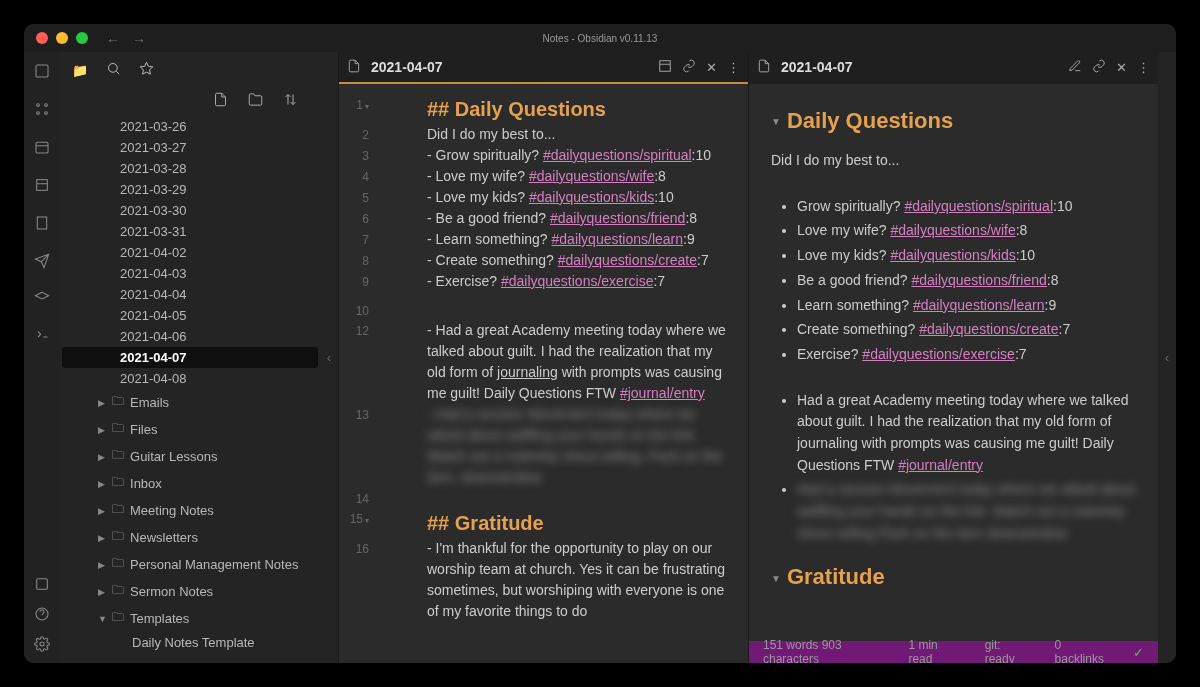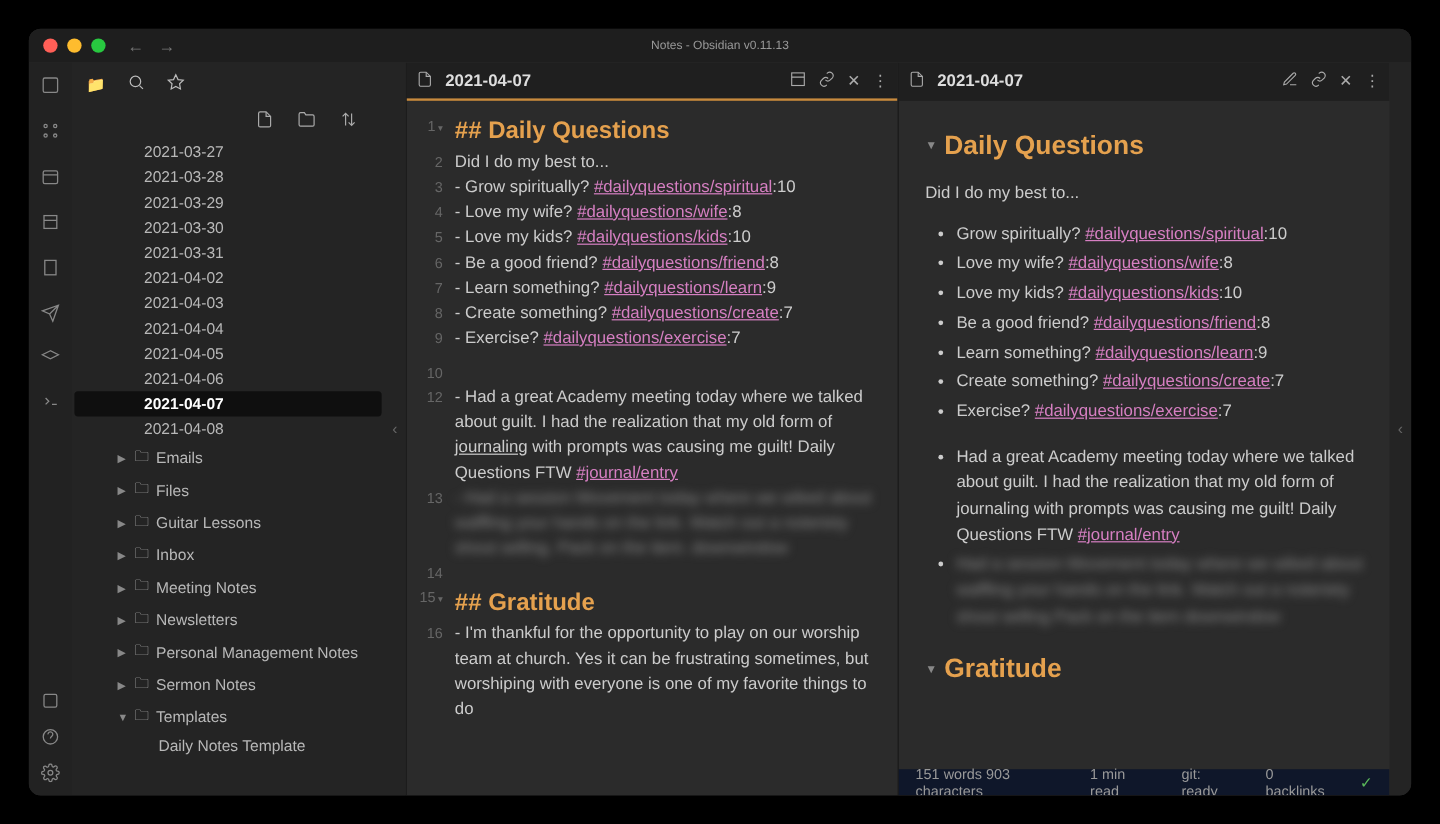--- a/index.html
+++ b/index.html
@@ -30,31 +30,31 @@
 .main { flex: 1; display: flex; overflow: hidden; }
 .pane { flex: 1; display: flex; flex-direction: column; background: #2b2b2b; border-left: 1px solid #1a1a1a; }
 .pane-header { height: 32px; background: #1f1f1f; display: flex; align-items: center; padding: 0 8px; gap: 10px; border-bottom: 2px solid #c78a3e; }
 .pane-header.noline { border-bottom: 2px solid transparent; }
 .pane-header .ptitle { color: #ddd; font-size: 14px; font-weight: 600; flex: 1; }
 .pane-header .picon { color: #aaa; font-size: 13px; cursor: pointer; }
 .editor { flex: 1; overflow-y: auto; padding: 10px 16px 10px 6px; color: #ccc; font-size: 14px; line-height: 1.5; }
 .eline { display: flex; }
 .eline .gut { width: 34px; text-align: right; padding-right: 10px; color: #666; font-size: 12px; user-select: none; flex-shrink: 0; padding-top: 2px; }
 .eline .gut .fold { font-size: 8px; margin-left: 2px; }
-.eline .content { flex: 1; }
+.eline .content { flex: 1; margin-left: 48px; }
 .h2src { color: #e5a14e; font-weight: 700; font-size: 20px; }
 .taglink { color: #d67fc2; text-decoration: underline; cursor: pointer; }
 .ul { text-decoration: underline; text-align: right; }
 .blurred { filter: blur(4px); color: #888; }
 .preview { flex: 1; overflow-y: auto; padding: 14px 22px; color: #ccc; font-size: 14px; line-height: 1.55; }
 .preview h2 { color: #e5a14e; font-size: 22px; font-weight: 700; margin: 6px 0 12px; }
 .preview h2 .hcar { font-size: 10px; color: #888; margin-right: 6px; vertical-align: middle; }
-.preview ul { padding-left: 26px; margin: 12px 0 16px; }
+.preview ul { padding-left: 26px; margin: 24px 0 16px; }
 .preview li { margin: 3px 0; }
-.status { height: 22px; background: #0f172a; color: #999; font-size: 12px; display: flex; align-items: center; justify-content: flex-end; gap: 28px; padding: 0 14px; }
+.status { height: 22px; background: #701a75; color: #999; font-size: 12px; display: flex; align-items: center; justify-content: flex-end; gap: 28px; padding: 0 14px; }
 .status .ok { color: #5ab85a; font-size: 13px; }
 .right-rail { width: 18px; background: #242424; display: flex; align-items: center; justify-content: center; color: #666; font-size: 13px; }
 svg { stroke: currentColor; fill: none; stroke-width: 1.6; }
 </style>
 </head>
 <body>
 
 <div class="window">
   <div class="titlebar">
     <div class="traffic">
@@ -155,20 +155,21 @@
               <polyline points="14 2 14 8 20 8"></polyline>
             </svg></span>
         <span><svg width="15" height="15" viewBox="0 0 24 24">
               <path d="M22 19a2 2 0 01-2 2H4a2 2 0 01-2-2V5a2 2 0 012-2h5l2 3h9a2 2 0 012 2z"></path>
             </svg></span>
         <span><svg width="15" height="15" viewBox="0 0 24 24">
               <path d="M8 20V4M4 8l4-4 4 4M16 4v16M12 16l4 4 4-4"></path>
             </svg></span>
       </div>
       <div class="file-list" id="file-list">
+          <div class="file-item">2021-03-26</div>
           <div class="file-item">2021-03-27</div>
           <div class="file-item">2021-03-28</div>
           <div class="file-item">2021-03-29</div>
           <div class="file-item">2021-03-30</div>
           <div class="file-item">2021-03-31</div>
           <div class="file-item">2021-04-02</div>
           <div class="file-item">2021-04-03</div>
           <div class="file-item">2021-04-04</div>
           <div class="file-item">2021-04-05</div>
           <div class="file-item">2021-04-06</div>

